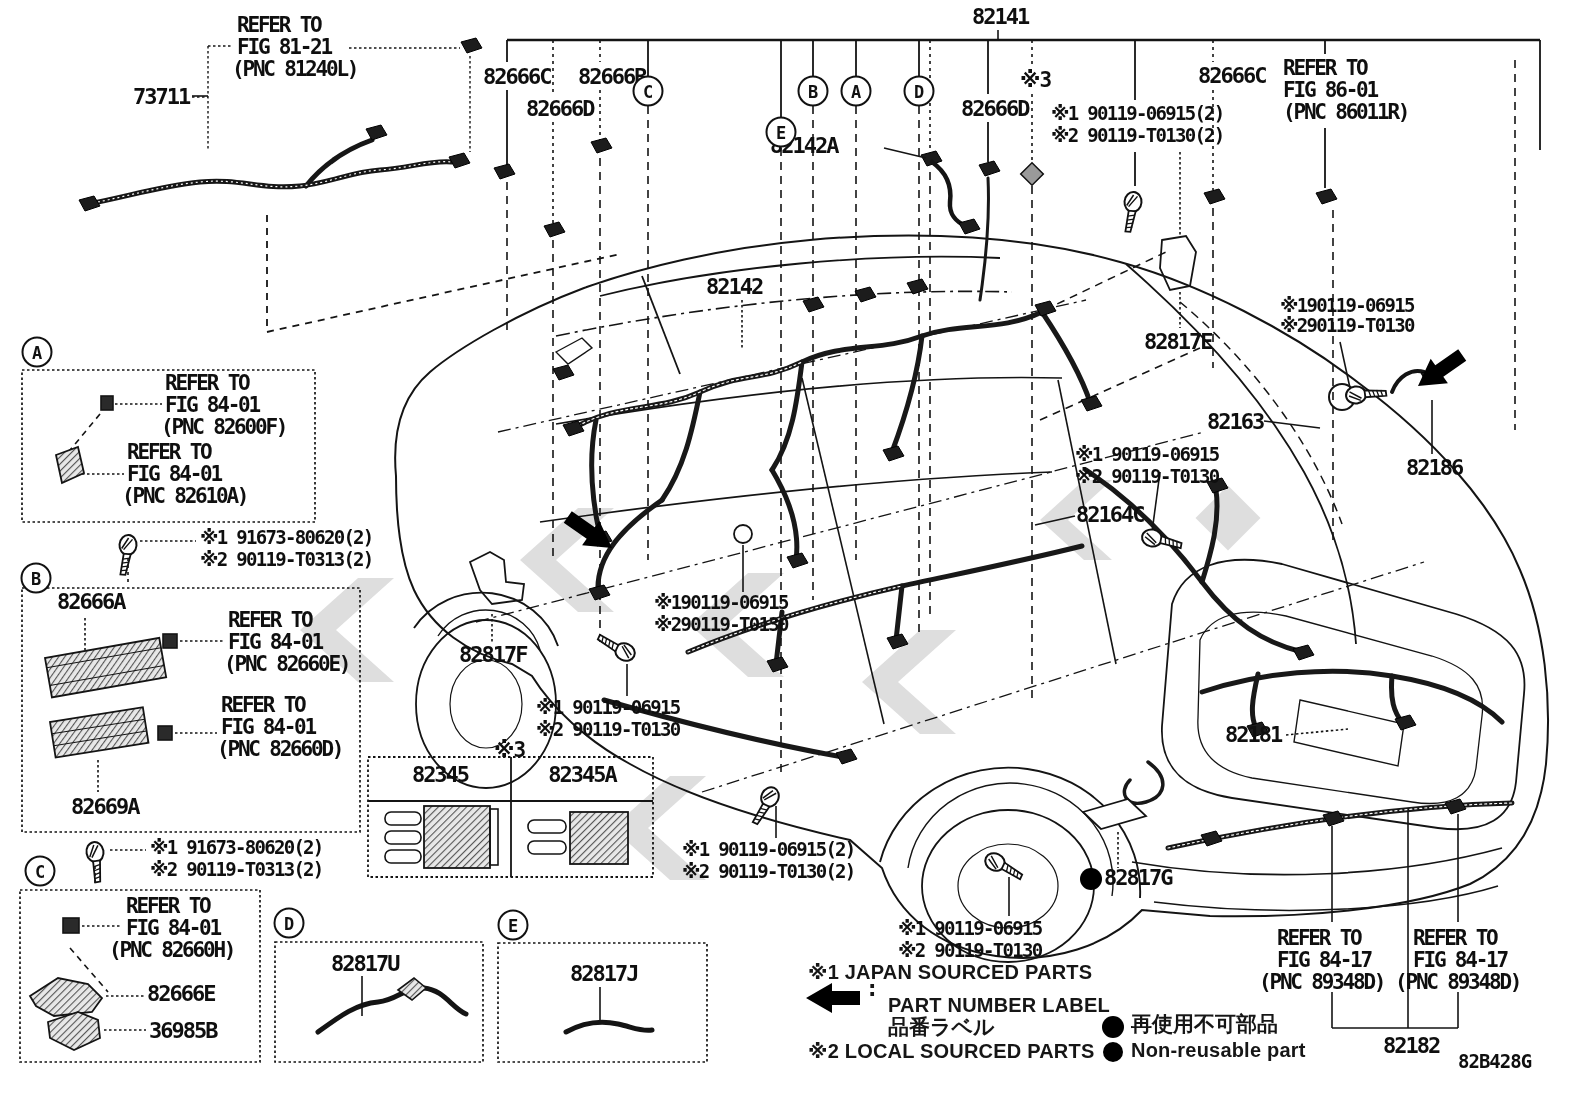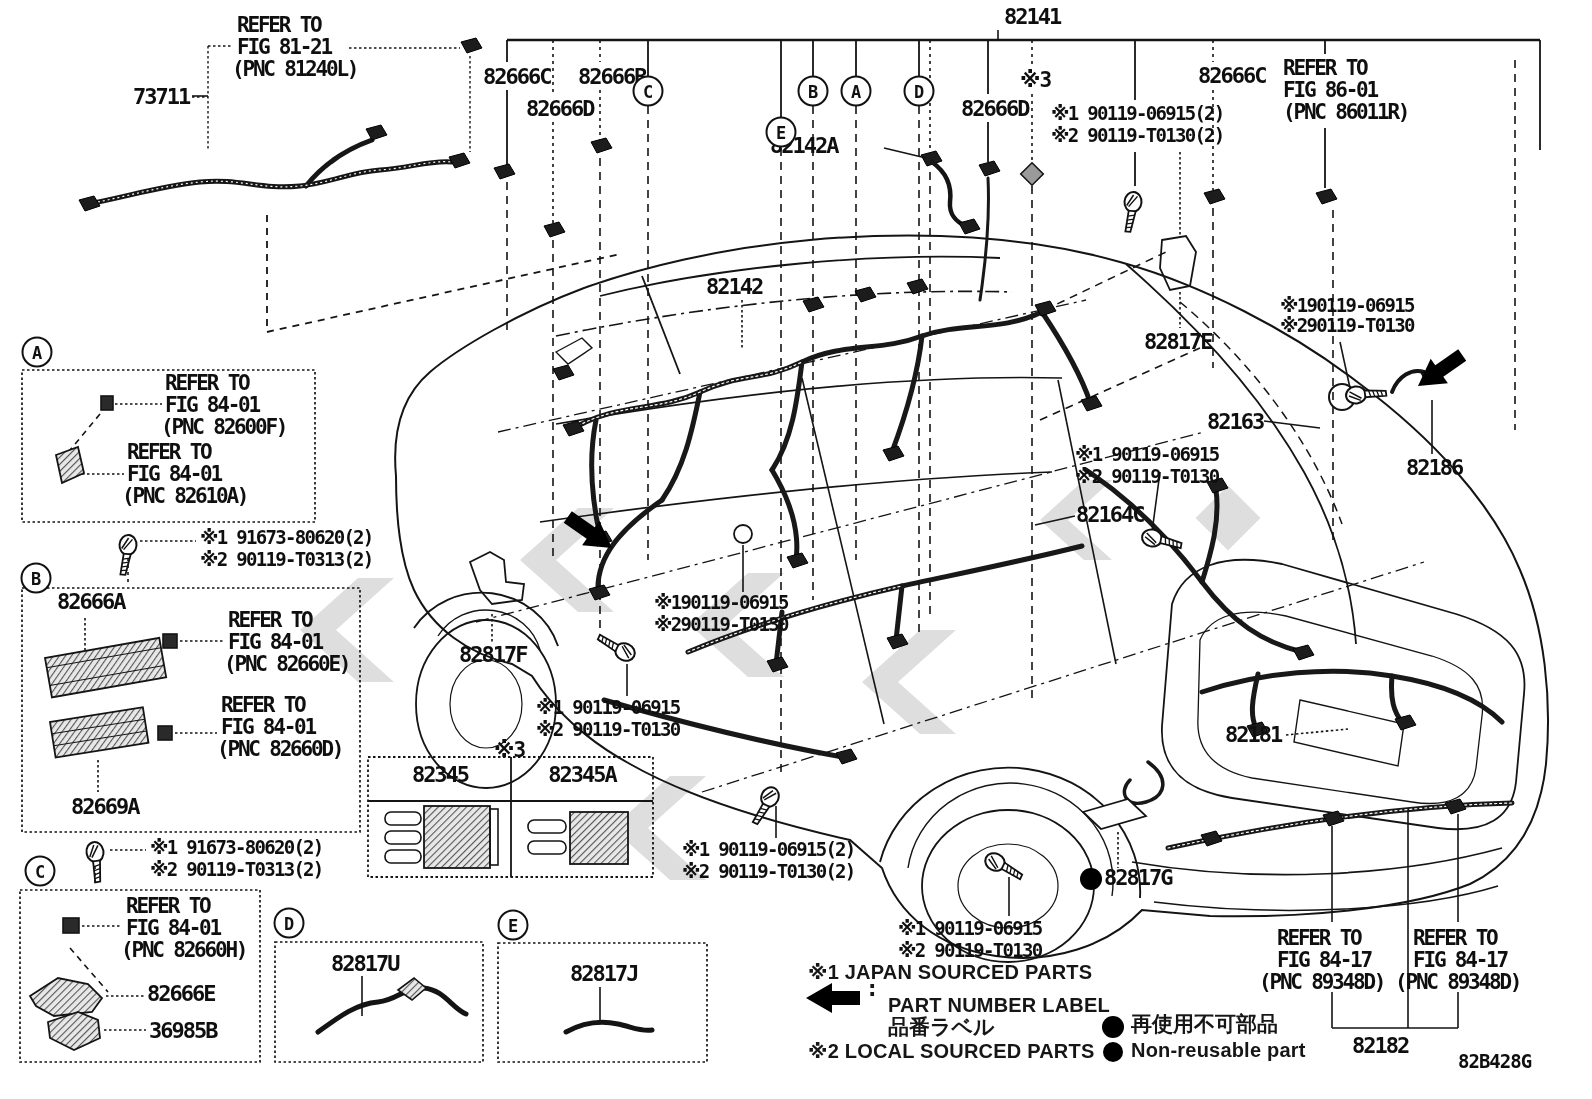--- a/index.html
+++ b/index.html
@@ -288,21 +288,21 @@
   <g>
     <circle cx="1113" cy="1027" r="11" fill="#000"></circle>
     <circle cx="1113" cy="1052" r="10" fill="#000"></circle>
   </g>
 </svg>
 
 <div class="lb t20" style="left:237px;top:14px">REFER TO</div>
 <div class="lb t20" style="left:237px;top:36px">FIG 81-21</div>
 <div class="lb t20" style="left:232px;top:58px">(PNC 81240L)</div>
 <div class="lb t22" style="left:133px;top:85px">73711</div>
-<div class="lb t22" style="left:1004px;top:5px">82141</div>
+<div class="lb t22" style="left:972px;top:5px">82141</div>
 <div class="lb t22" style="left:483px;top:65px">82666C</div>
 <div class="lb t22" style="left:578px;top:65px">82666B</div>
 <div class="lb t22" style="left:526px;top:97px">82666D</div>
 <div class="lb t22" style="left:961px;top:97px">82666D</div>
 <div class="lb t21" style="left:1020px;top:69px">※3</div>
 <div class="lb t19" style="left:1051px;top:104px">※1 90119-06915(2)</div>
 <div class="lb t19" style="left:1051px;top:126px">※2 90119-T0130(2)</div>
 <div class="lb t22" style="left:770px;top:134px">82142A</div>
 <div class="lb t22" style="left:1198px;top:64px">82666C</div>
 <div class="lb t20" style="left:1283px;top:57px">REFER TO</div>
@@ -330,21 +330,21 @@
 <div class="lb t20" style="left:228px;top:631px">FIG 84-01</div>
 <div class="lb t20" style="left:224px;top:653px">(PNC 82660E)</div>
 <div class="lb t20" style="left:221px;top:694px">REFER TO</div>
 <div class="lb t20" style="left:221px;top:716px">FIG 84-01</div>
 <div class="lb t20" style="left:217px;top:738px">(PNC 82660D)</div>
 <div class="lb t22" style="left:71px;top:795px">82669A</div>
 <div class="lb t19" style="left:150px;top:838px">※1 91673-80620(2)</div>
 <div class="lb t19" style="left:150px;top:860px">※2 90119-T0313(2)</div>
 <div class="lb t20" style="left:126px;top:895px">REFER TO</div>
 <div class="lb t20" style="left:126px;top:917px">FIG 84-01</div>
-<div class="lb t20" style="left:121px;top:939px">(PNC 82660H)</div>
+<div class="lb t20" style="left:109px;top:939px">(PNC 82660H)</div>
 <div class="lb t22" style="left:147px;top:982px">82666E</div>
 <div class="lb t22" style="left:149px;top:1019px">36985B</div>
 <div class="lb t22" style="left:331px;top:952px">82817U</div>
 <div class="lb t22" style="left:570px;top:962px">82817J</div>
 <div class="lb t22" style="left:459px;top:643px">82817F</div>
 <div class="lb t19" style="left:654px;top:593px">※190119-06915</div>
 <div class="lb t19" style="left:654px;top:615px">※290119-T0130</div>
 <div class="lb t19" style="left:536px;top:698px">※1 90119-06915</div>
 <div class="lb t19" style="left:536px;top:720px">※2 90119-T0130</div>
 <div class="lb t21" style="left:494px;top:739px">※3</div>
@@ -355,21 +355,21 @@
 <div class="lb t19" style="left:898px;top:919px">※1 90119-06915</div>
 <div class="lb t19" style="left:898px;top:941px">※2 90119-T0130</div>
 <div class="lb t22" style="left:1225px;top:723px">82181</div>
 <div class="lb t22" style="left:1104px;top:866px">82817G</div>
 <div class="lb t20" style="left:1277px;top:927px">REFER TO</div>
 <div class="lb t20" style="left:1277px;top:949px">FIG 84-17</div>
 <div class="lb t20" style="left:1259px;top:971px">(PNC 89348D)</div>
 <div class="lb t20" style="left:1413px;top:927px">REFER TO</div>
 <div class="lb t20" style="left:1413px;top:949px">FIG 84-17</div>
 <div class="lb t20" style="left:1395px;top:971px">(PNC 89348D)</div>
-<div class="lb t22" style="left:1352px;top:1034px">82182</div>
+<div class="lb t22" style="left:1383px;top:1034px">82182</div>
 <div class="lb t18" style="left:1458px;top:1052px">82B428G</div>
 
 <div class="lb jp" style="left:868px;top:978px">:</div>
 <div class="lb jp" style="left:888px;top:1016px">品番ラベル</div>
 <div class="lb leg" style="left:888px;top:995px">PART NUMBER LABEL</div>
 <div class="lb leg" style="left:808px;top:962px">※1 JAPAN SOURCED PARTS</div>
 <div class="lb leg" style="left:808px;top:1041px">※2 LOCAL SOURCED PARTS</div>
 <div class="lb jp" style="left:1131px;top:1013px">再使用不可部品</div>
 <div class="lb leg" style="left:1131px;top:1040px">Non-reusable part</div>
 

